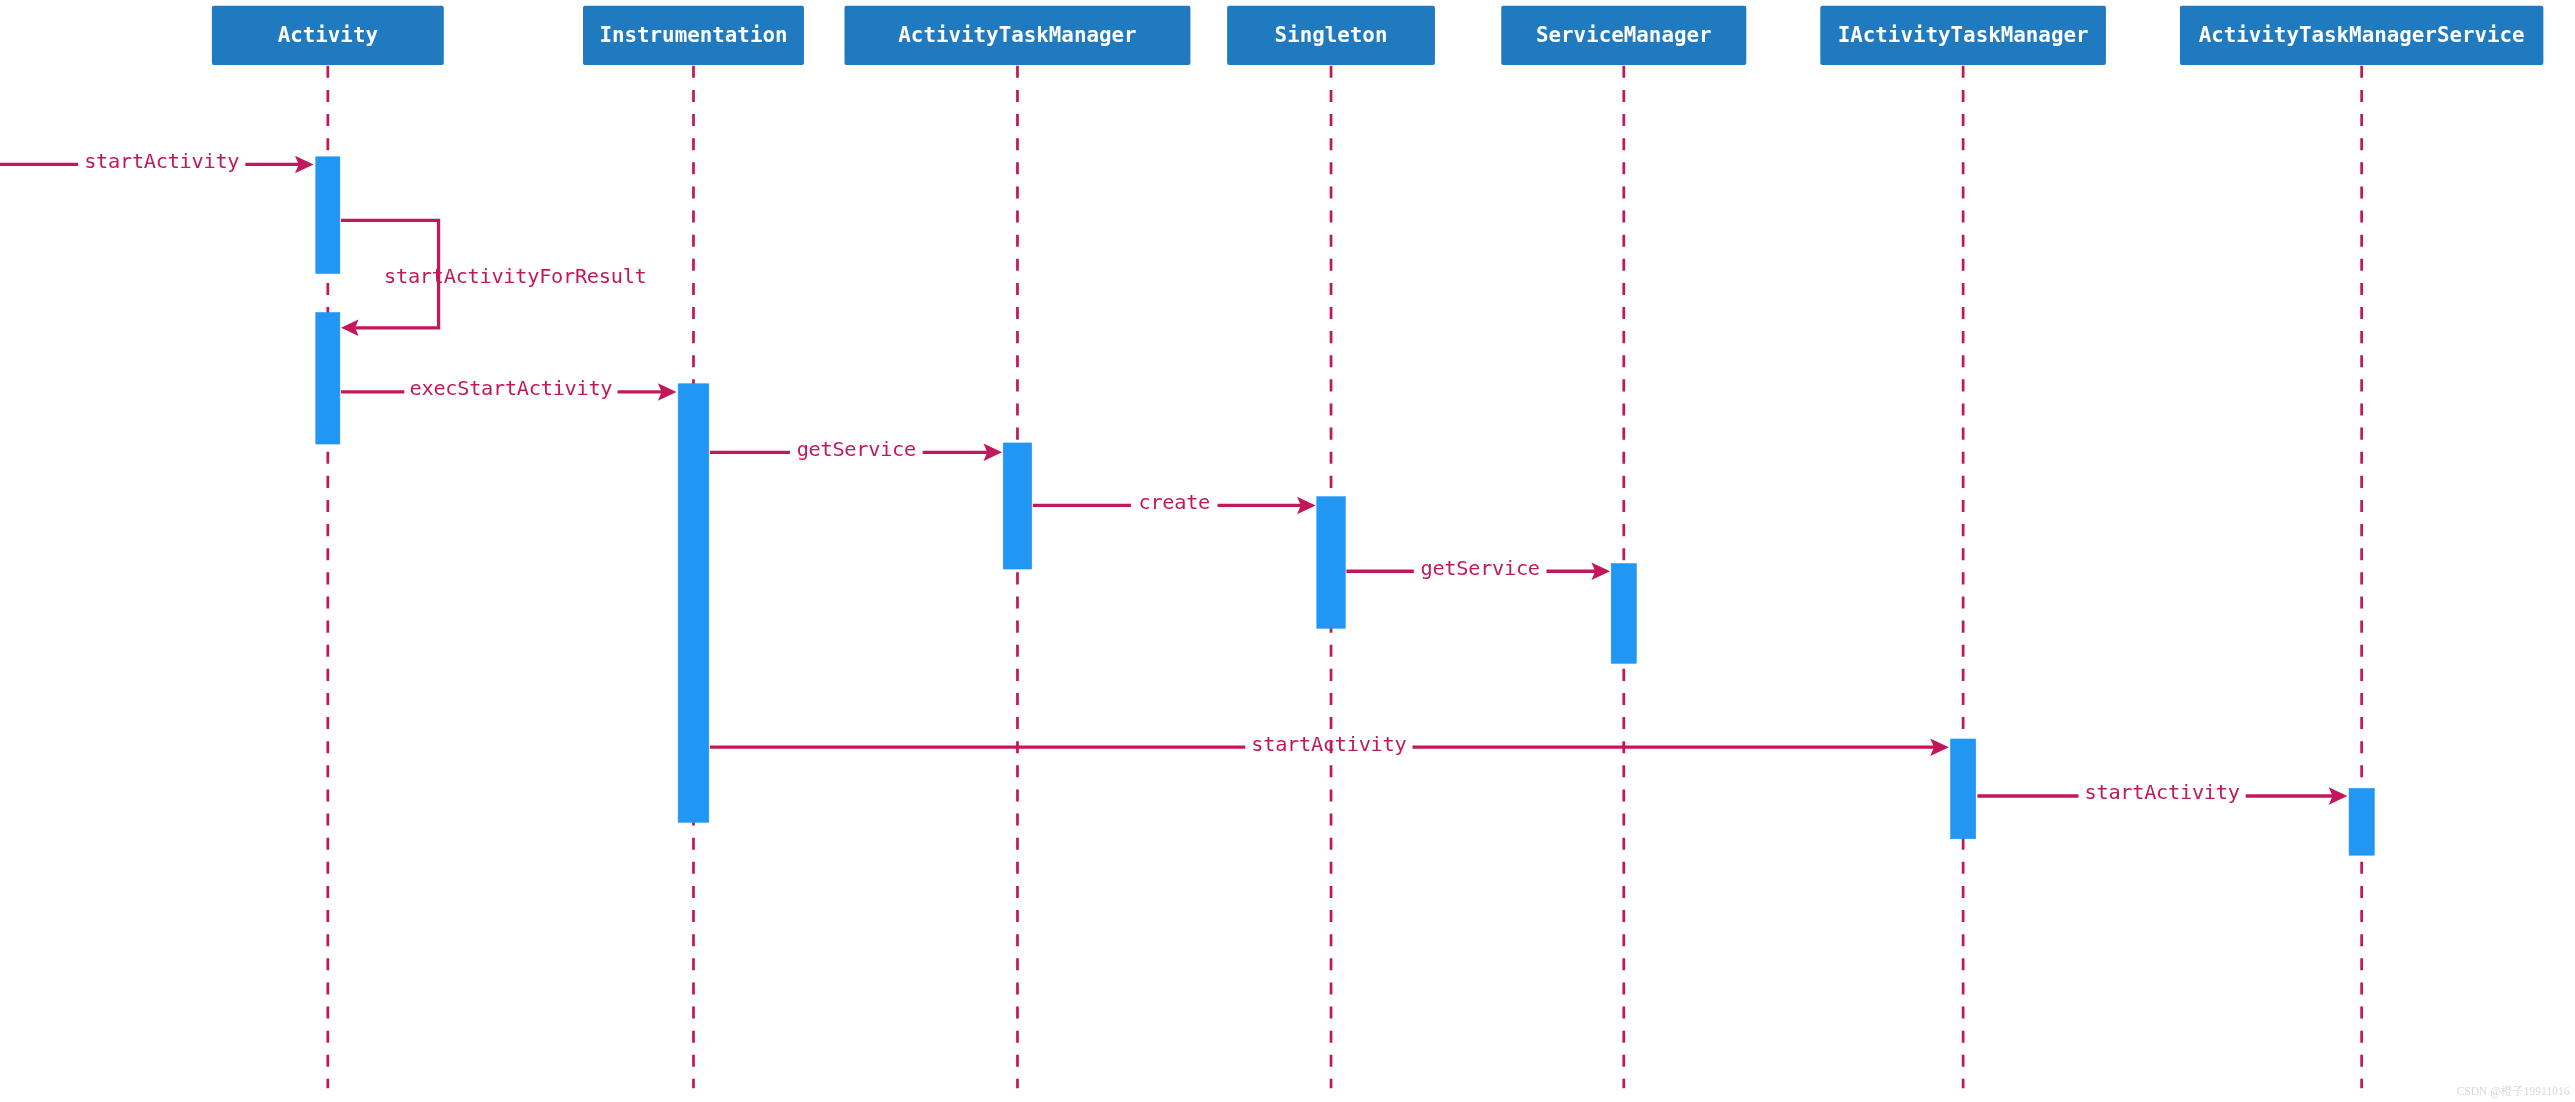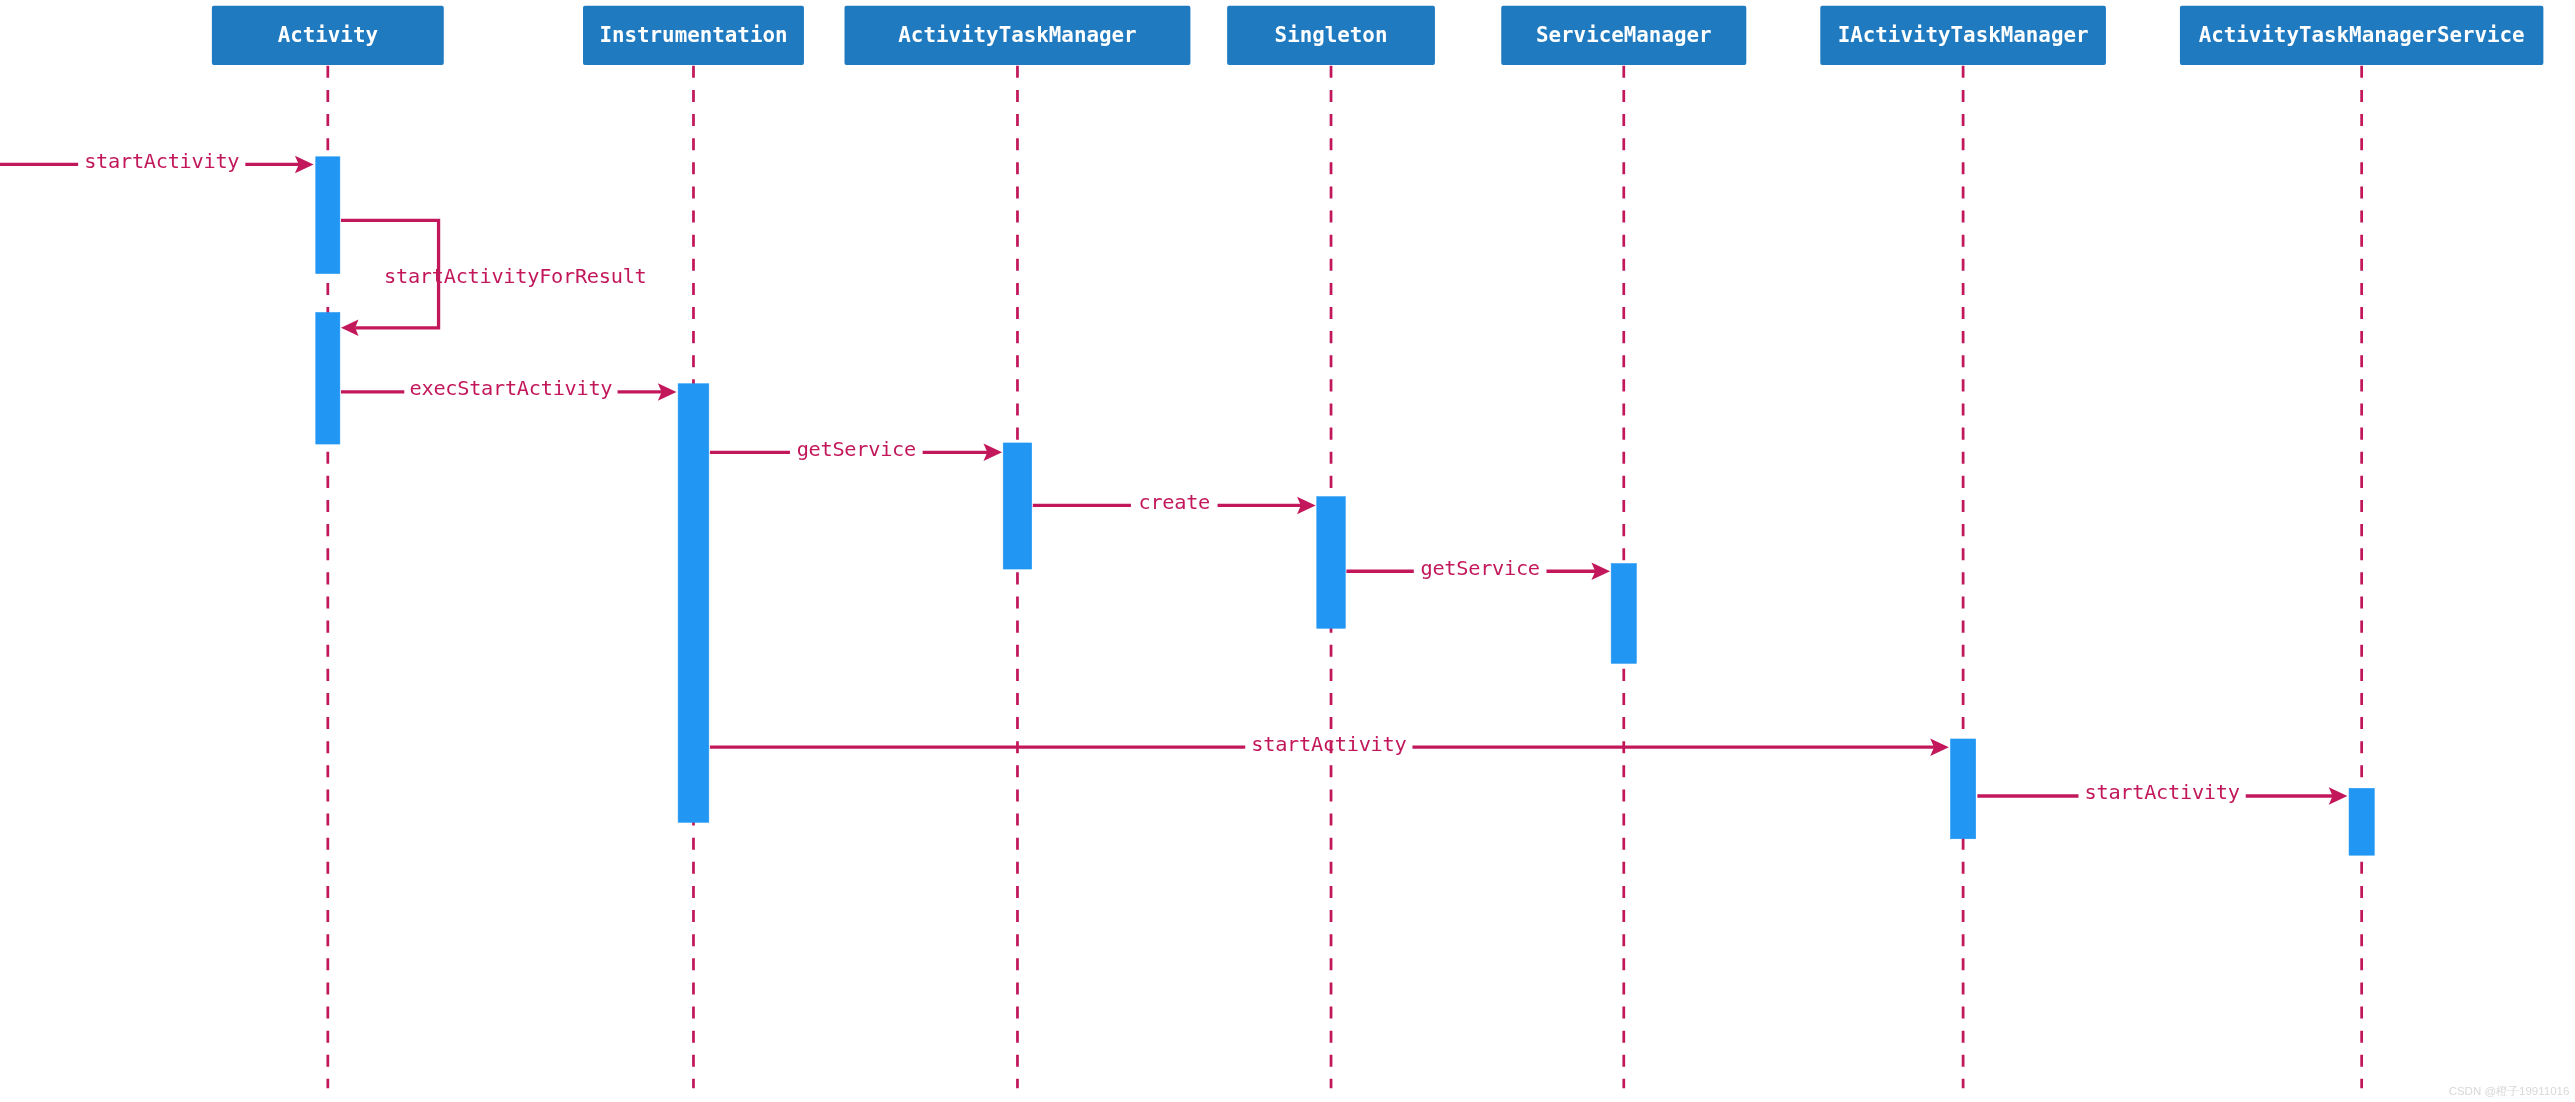--- a/index.html
+++ b/index.html
@@ -63,21 +63,21 @@
     font-size: 37px;
     text-anchor: middle;
     dominant-baseline: middle;
     letter-spacing: -0.5px;
   }
   .watermark {
     position: absolute;
     right: 6.6px;
     bottom: 4.4px;
     color: #d8d8d8;
-    font-family: Liberation Sans, sans-serif;
+    font-family: Liberation Serif, serif;
     font-size: 11.5px;
     white-space: nowrap;
     user-select: none;
   }
 </style>
 </head>
 <body>
 
 <div id="diagram-root">
 

